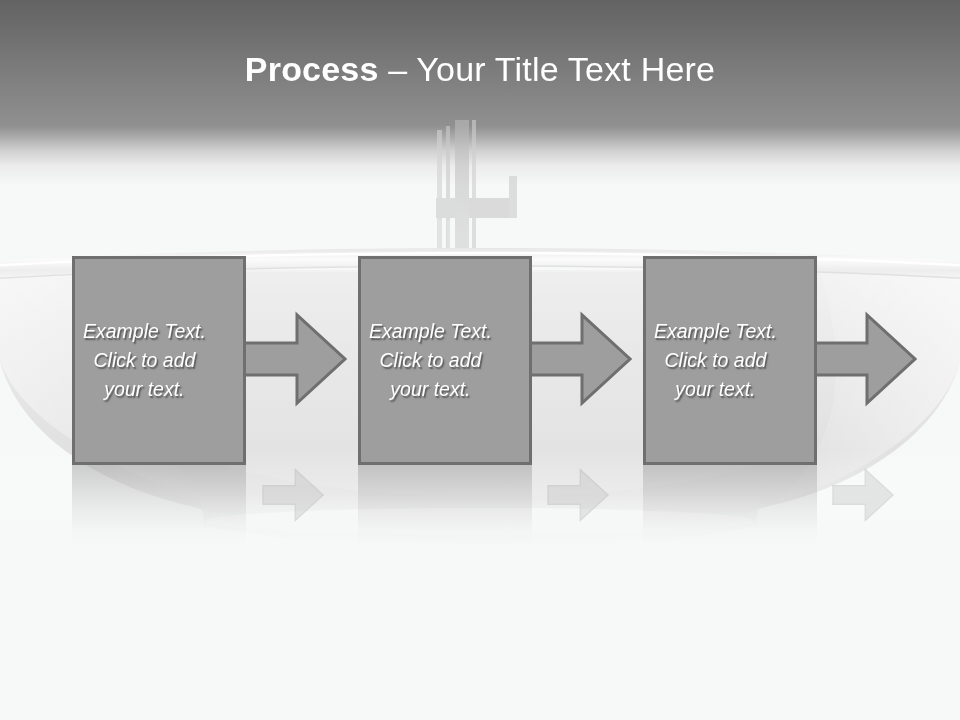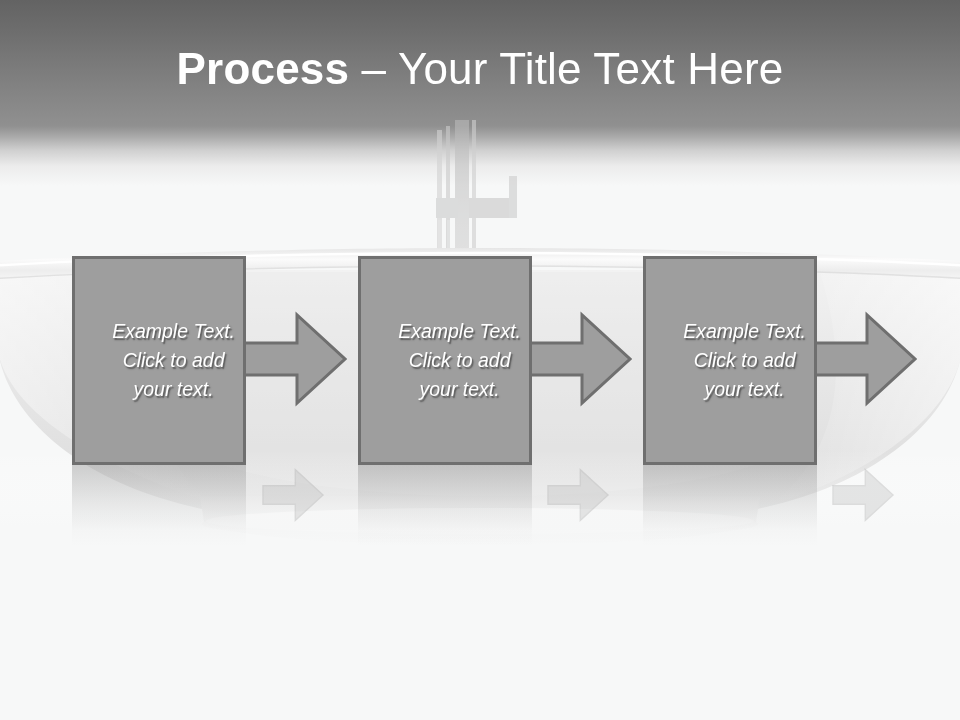--- a/index.html
+++ b/index.html
@@ -37,21 +37,21 @@
         #ececec 166px,
         #f7f8f8 186px);
   }
 
   #slide-title {
     position: absolute;
     left: 0; top: 48px;
     width: 960px;
     text-align: center;
     color: #ffffff;
-    font-size: 44px;
+    font-size: 34px;
     line-height: 42px;
     font-weight: 400;
     letter-spacing: 0.2px;
     white-space: nowrap;
   }
   #slide-title .title-strong { font-weight: 700; }
 
   
   #photo-layer {
     position: absolute;
@@ -72,21 +72,21 @@
 
   .step {
     position: absolute;
     top: 256px;
     width: 174px;
     height: 209px;
     background: #9e9e9e;
     border: 3px solid #6f6f6f;
     display: flex;
     align-items: center;
-    justify-content: flex-end;
+    justify-content: flex-start;
     z-index: 6;
   }
   .step-1 { left: 72px; }
   .step-2 { left: 358px; }
   .step-3 { left: 643px; }
 
   .step-text {
     color: #ffffff;
     font-style: italic;
     font-size: 19.5px;

